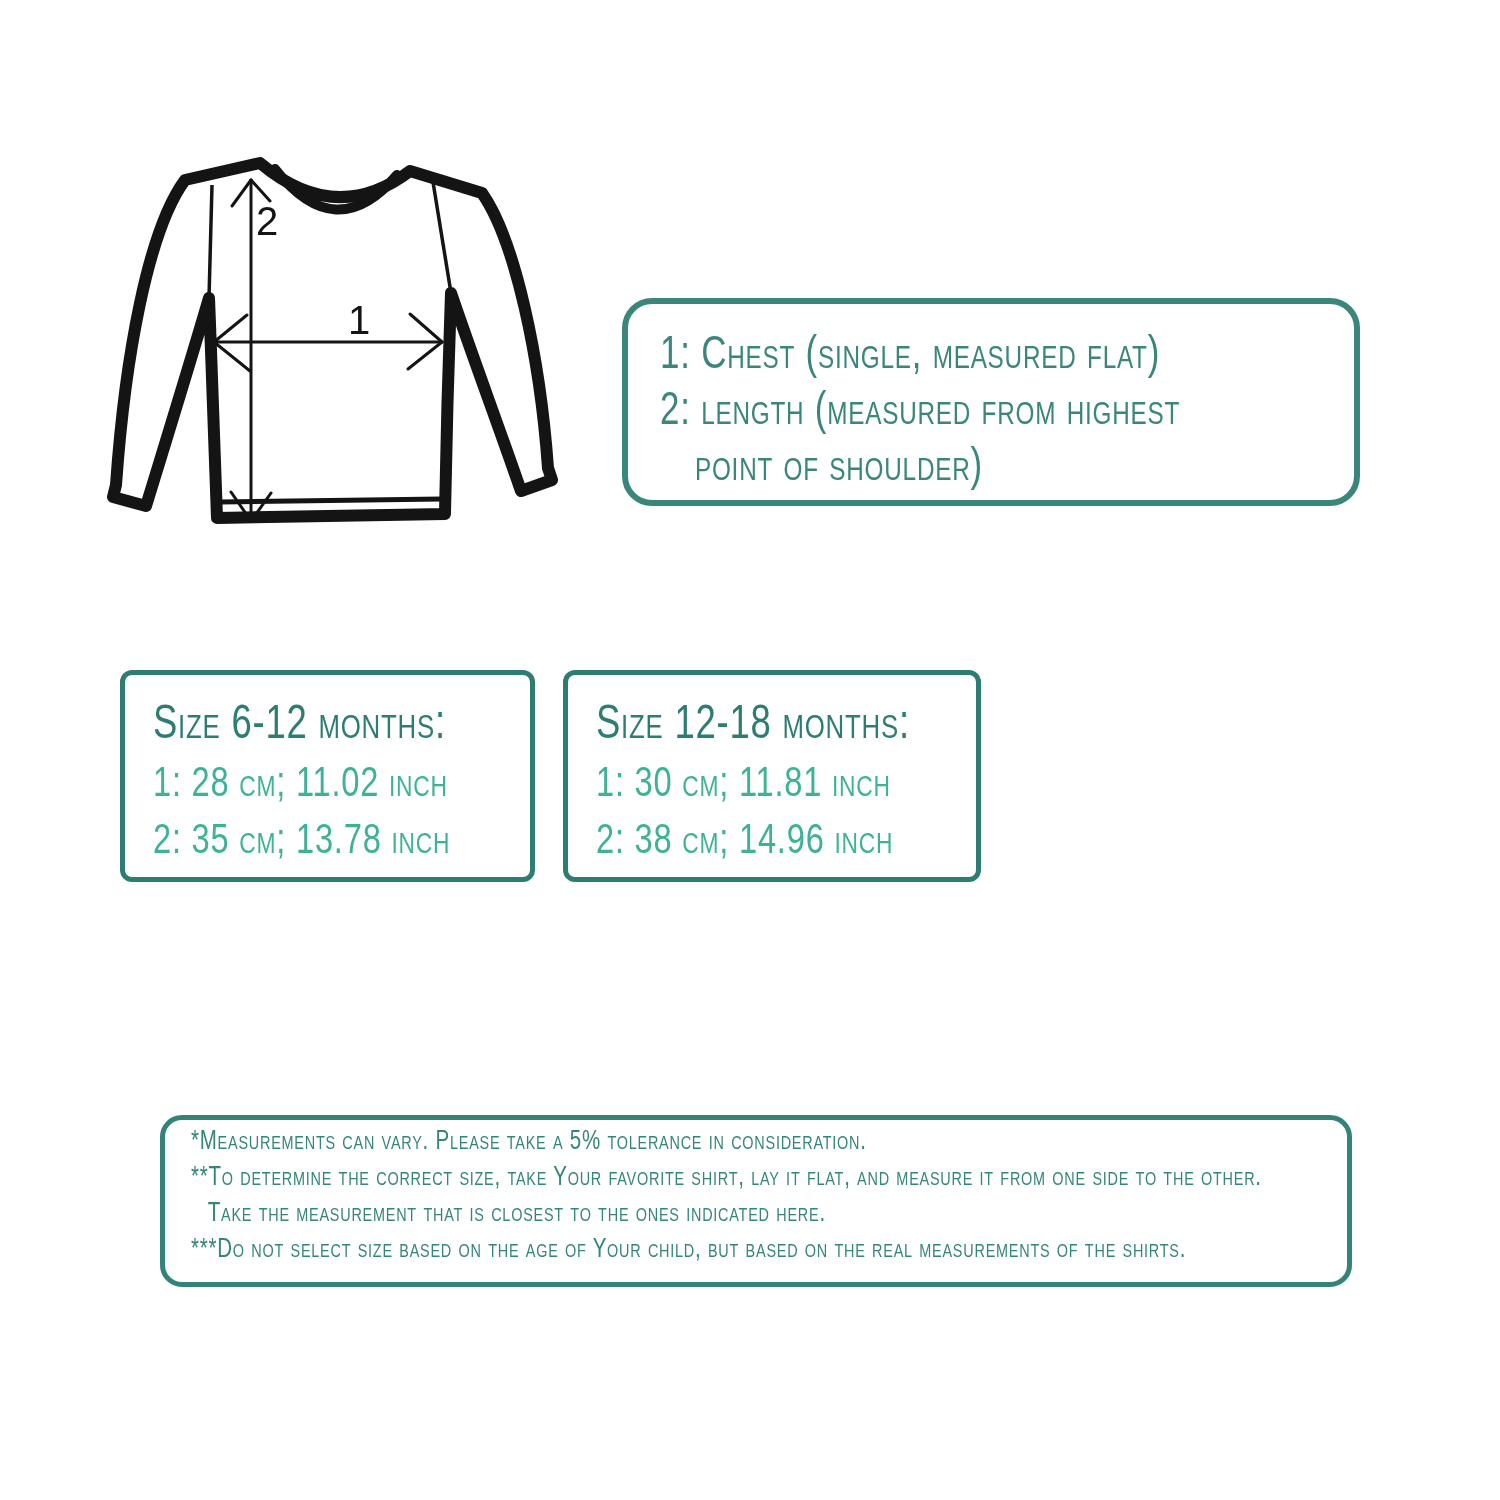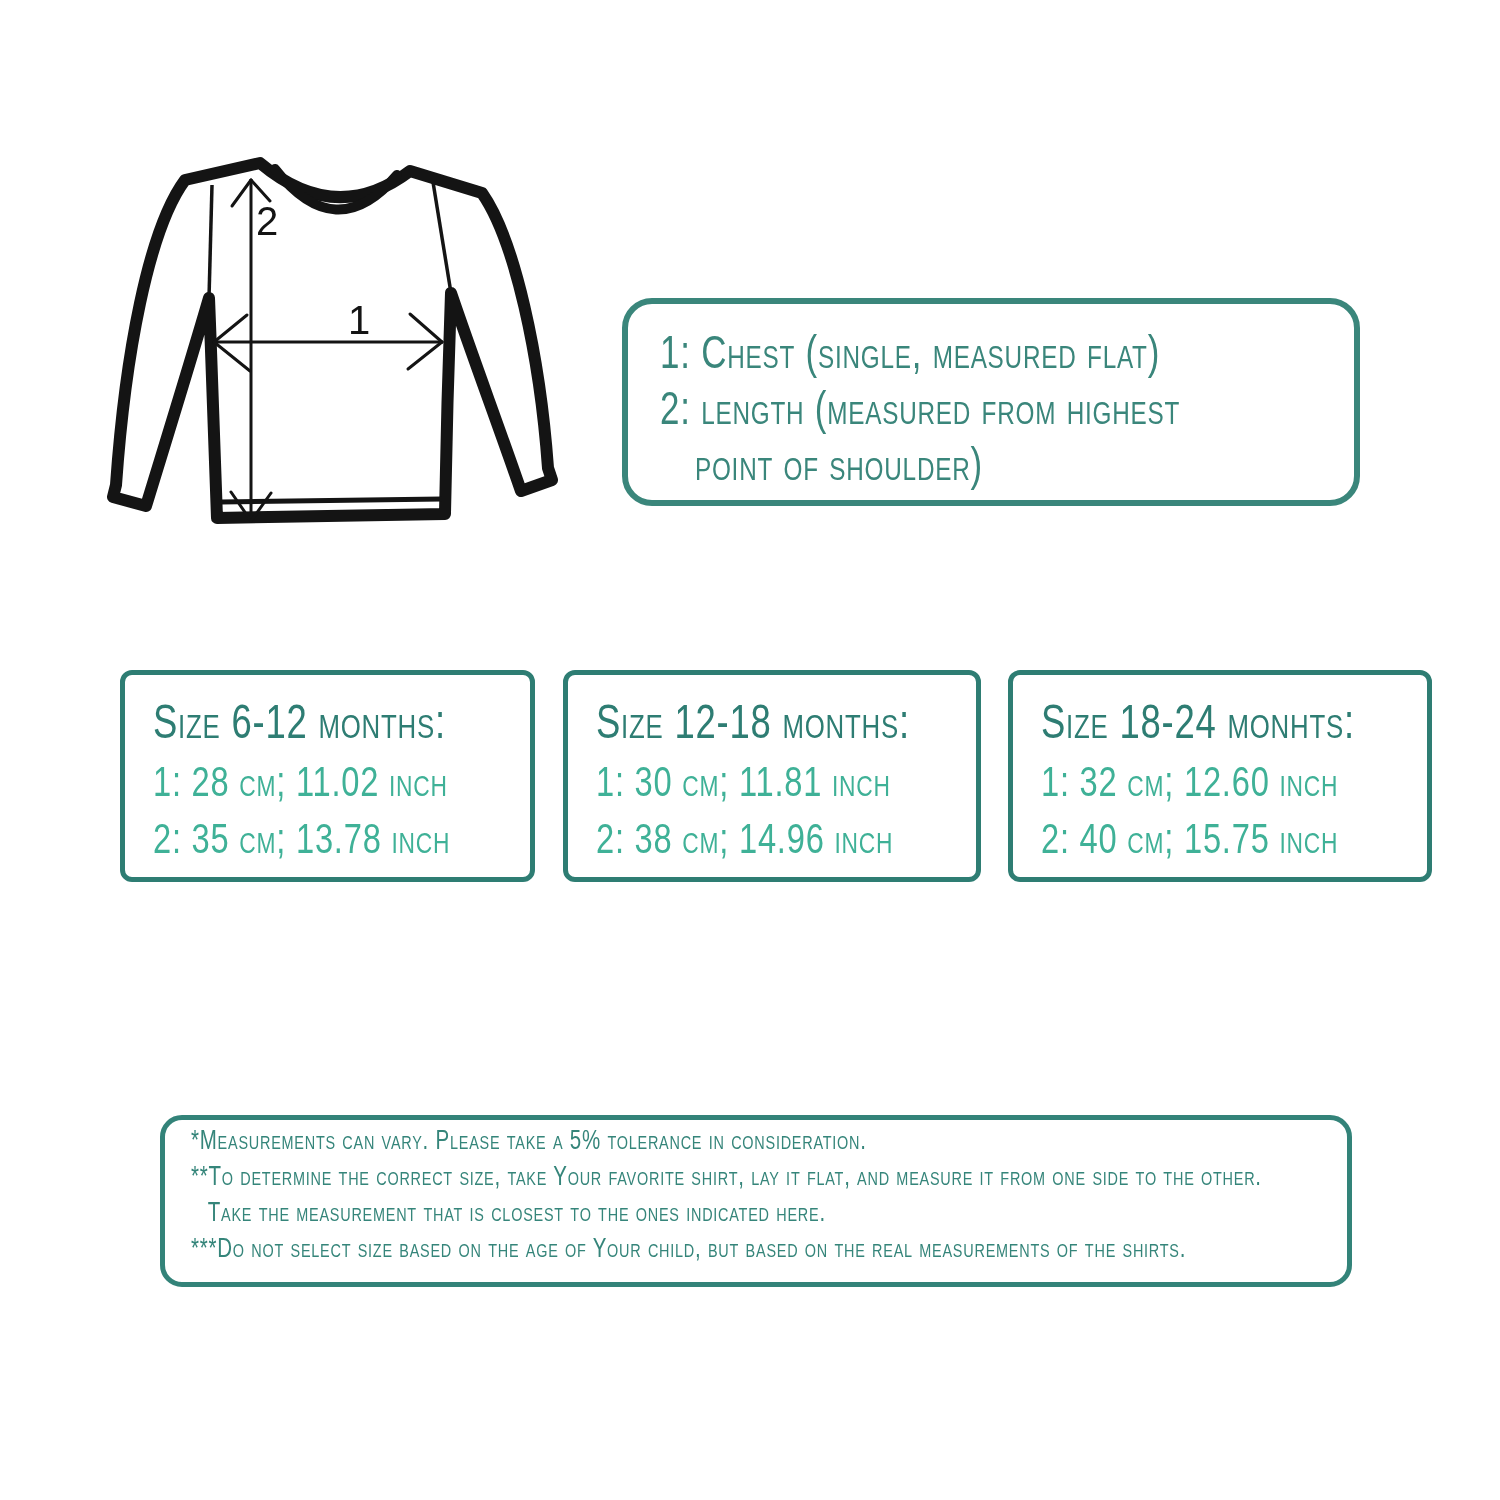--- a/index.html
+++ b/index.html
@@ -91,25 +91,20 @@
     <div class="hand size-val">1: 28 cm; 11.02 inch</div>
     <div class="hand size-val">2: 35 cm; 13.78 inch</div>
   </div>
 
   <div class="rbox size-box b2">
     <div class="hand size-title">Size 12-18 months:</div>
     <div class="hand size-val">1: 30 cm; 11.81 inch</div>
     <div class="hand size-val">2: 38 cm; 14.96 inch</div>
   </div>
 
-  <div class="rbox size-box b3">
-    <div class="hand size-title">Size 18-24 monhts:</div>
-    <div class="hand size-val">1: 32 cm; 12.60 inch</div>
-    <div class="hand size-val">2: 40 cm; 15.75 inch</div>
-  </div>
 
   <div class="rbox notes-box">
     <div class="hand note-line">*Measurements can vary. Please take a 5% tolerance in consideration.</div>
     <div class="hand note-line">**To determine the correct size, take Your favorite shirt, lay it flat, and measure it from one side to the other.</div>
     <div class="hand note-line indent">Take the measurement that is closest to the ones indicated here.</div>
     <div class="hand note-line">***Do not select size based on the age of Your child, but based on the real measurements of the shirts.</div>
   </div>
 
 </div>
 

